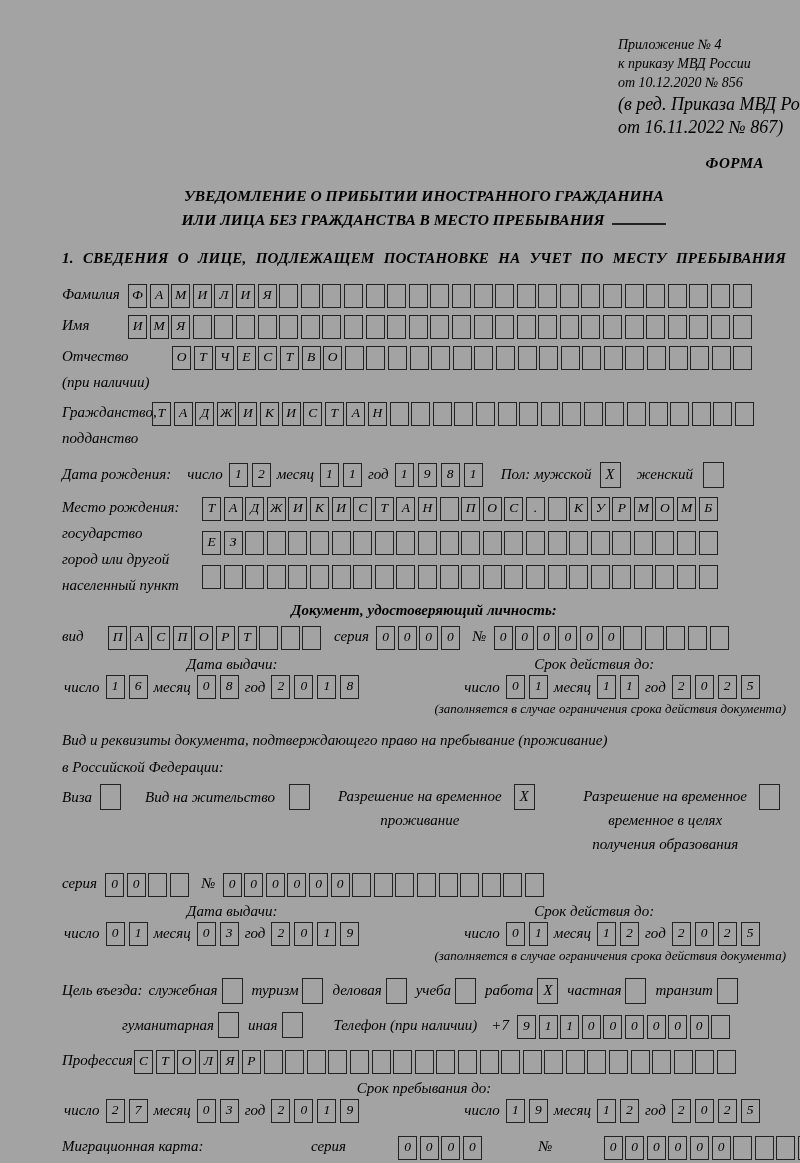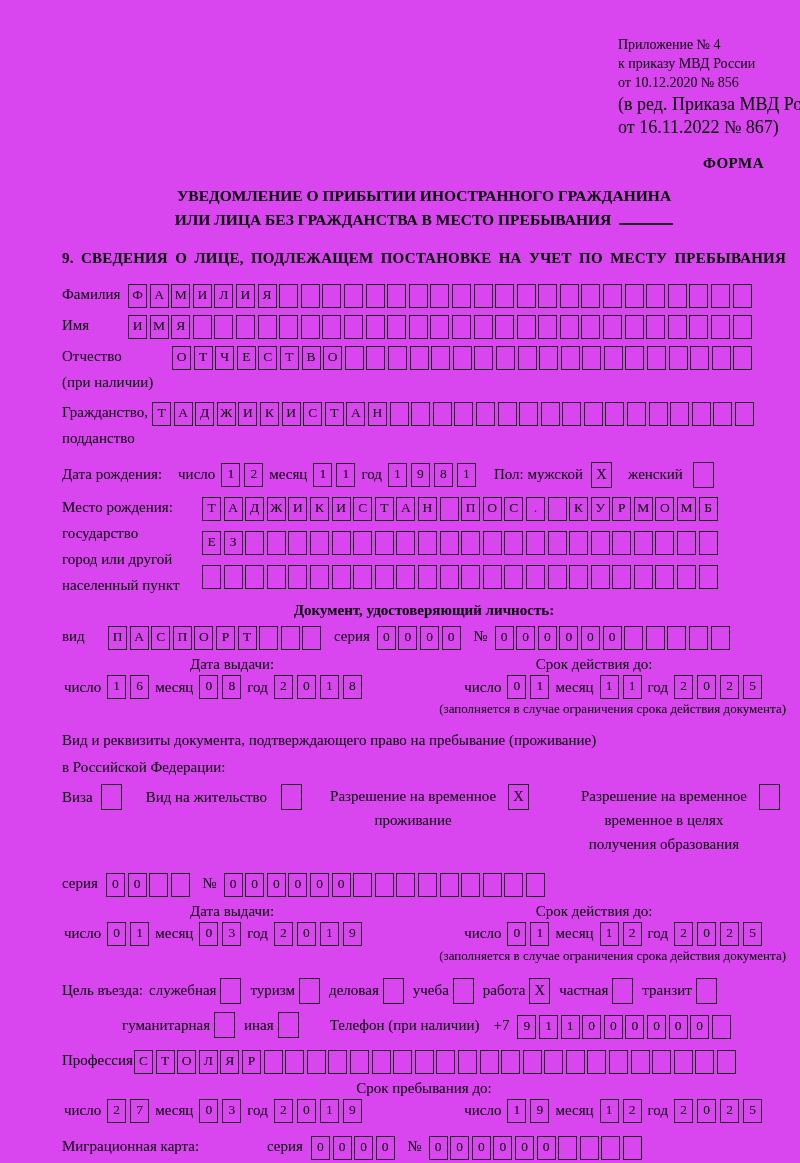--- a/index.html
+++ b/index.html
@@ -1,21 +1,21 @@
 <!DOCTYPE html>
 <html><head>
 <meta charset="utf-8">
 <style>
   html,body{margin:0;padding:0;background:#ffffff;}
   .page{
     width:800px;height:1163px;box-sizing:border-box;
     padding:36px 14px 20px 62px;
-    background:#d946ef;color:#000;
+    background:#a3a3a3;color:#000;
     font-family:"Liberation Serif","DejaVu Serif",serif;
-    font-size:15px;overflow:hidden;
+    font-size:15px;overflow:hidden;font-style:italic;
   }
   
   .appendix{margin-left:556px;white-space:nowrap;font-size:14px;line-height:1.35;}
   .appendix .small{font-size:18px;display:block;line-height:1.3;}
   .appendix span{display:block;}
   .forma{font-weight:bold;text-align:right;padding-right:22px;margin:16px 0 12px;font-size:15px;letter-spacing:.5px;}
   .main-title{text-align:center;font-weight:bold;font-size:15.5px;line-height:1.55;margin:0 0 4px;}
   .title-underline{display:inline-block;width:54px;border-bottom:2px solid #222;height:14px;margin-left:8px;}
   .section-title{font-weight:bold;font-size:15px;margin:18px 0 14px;text-align:justify;text-align-last:justify;letter-spacing:.2px;}
   
@@ -80,21 +80,21 @@
     <span class="small">(в ред. Приказа МВД России</span>
     <span class="small">от 16.11.2022 № 867)</span>
   </div>
   <div class="forma">ФОРМА</div>
 
   <div class="main-title">
     <span>УВЕДОМЛЕНИЕ О ПРИБЫТИИ ИНОСТРАННОГО ГРАЖДАНИНА</span><br>
     <span>ИЛИ ЛИЦА БЕЗ ГРАЖДАНСТВА В МЕСТО ПРЕБЫВАНИЯ</span><span class="title-underline"></span>
   </div>
 
-  <div class="section-title">9. СВЕДЕНИЯ О ЛИЦЕ, ПОДЛЕЖАЩЕМ ПОСТАНОВКЕ НА УЧЕТ ПО МЕСТУ ПРЕБЫВАНИЯ</div>
+  <div class="section-title">1. СВЕДЕНИЯ О ЛИЦЕ, ПОДЛЕЖАЩЕМ ПОСТАНОВКЕ НА УЧЕТ ПО МЕСТУ ПРЕБЫВАНИЯ</div>
 
   <div class="frow">
     <span class="flabel w-surname">Фамилия</span>
     <span class="cells"><span class="cell">Ф</span><span class="cell">А</span><span class="cell">М</span><span class="cell">И</span><span class="cell">Л</span><span class="cell">И</span><span class="cell">Я</span><span class="cell"></span><span class="cell"></span><span class="cell"></span><span class="cell"></span><span class="cell"></span><span class="cell"></span><span class="cell"></span><span class="cell"></span><span class="cell"></span><span class="cell"></span><span class="cell"></span><span class="cell"></span><span class="cell"></span><span class="cell"></span><span class="cell"></span><span class="cell"></span><span class="cell"></span><span class="cell"></span><span class="cell"></span><span class="cell"></span><span class="cell"></span><span class="cell"></span></span>
   </div>
 
   <div class="frow">
     <span class="flabel w-surname">Имя</span>
     <span class="cells"><span class="cell">И</span><span class="cell">М</span><span class="cell">Я</span><span class="cell"></span><span class="cell"></span><span class="cell"></span><span class="cell"></span><span class="cell"></span><span class="cell"></span><span class="cell"></span><span class="cell"></span><span class="cell"></span><span class="cell"></span><span class="cell"></span><span class="cell"></span><span class="cell"></span><span class="cell"></span><span class="cell"></span><span class="cell"></span><span class="cell"></span><span class="cell"></span><span class="cell"></span><span class="cell"></span><span class="cell"></span><span class="cell"></span><span class="cell"></span><span class="cell"></span><span class="cell"></span><span class="cell"></span></span>
   </div>
@@ -354,21 +354,21 @@
           <span class="cell dcell">2</span>
           <span class="dlabel">год</span>
           <span class="cell dcell">2</span>
           <span class="cell dcell">0</span>
           <span class="cell dcell">2</span>
           <span class="cell dcell">5</span>
         </span>
       </span>
   </div>
 
-  <div class="frow" style="margin-top:10px;">
+  <div class="frow" style="margin-top:10px;gap:44px;">
     <span class="flabel w-mig">Миграционная карта:</span>
     <span class="flabel" style="margin-right:8px;">серия</span>
     <span class="cells"><span class="cell">0</span><span class="cell">0</span><span class="cell">0</span><span class="cell">0</span></span>
     <span class="glabel">№</span>
     <span class="cells"><span class="cell">0</span><span class="cell">0</span><span class="cell">0</span><span class="cell">0</span><span class="cell">0</span><span class="cell">0</span><span class="cell"></span><span class="cell"></span><span class="cell"></span><span class="cell"></span></span>
   </div>
 
   <div class="frow" style="margin-top:8px;">
     <span class="flabel w-reps">
       <span class="lline">Сведения о</span>

